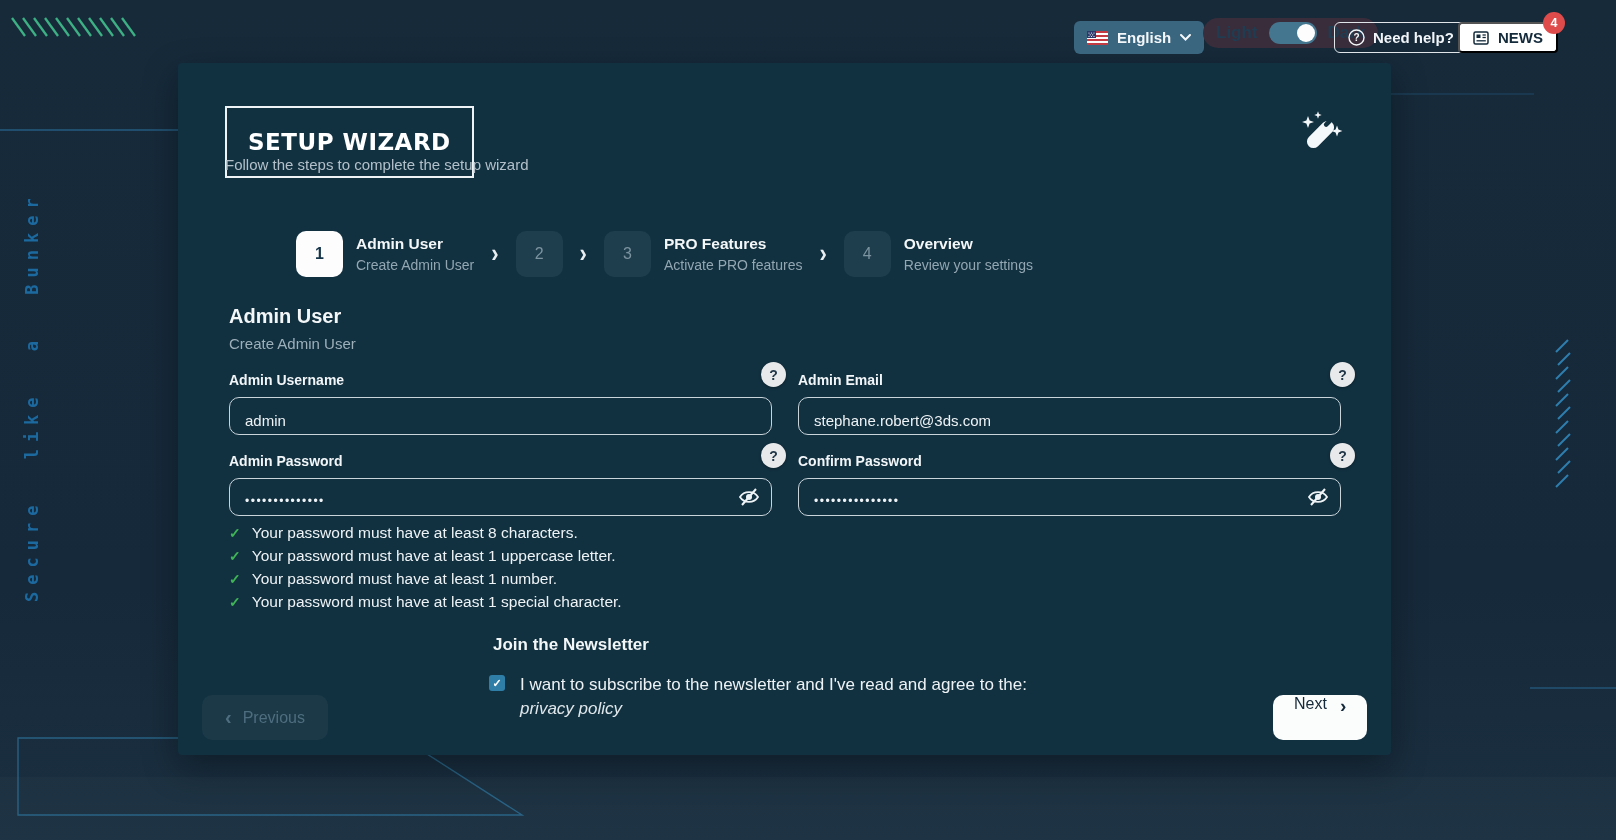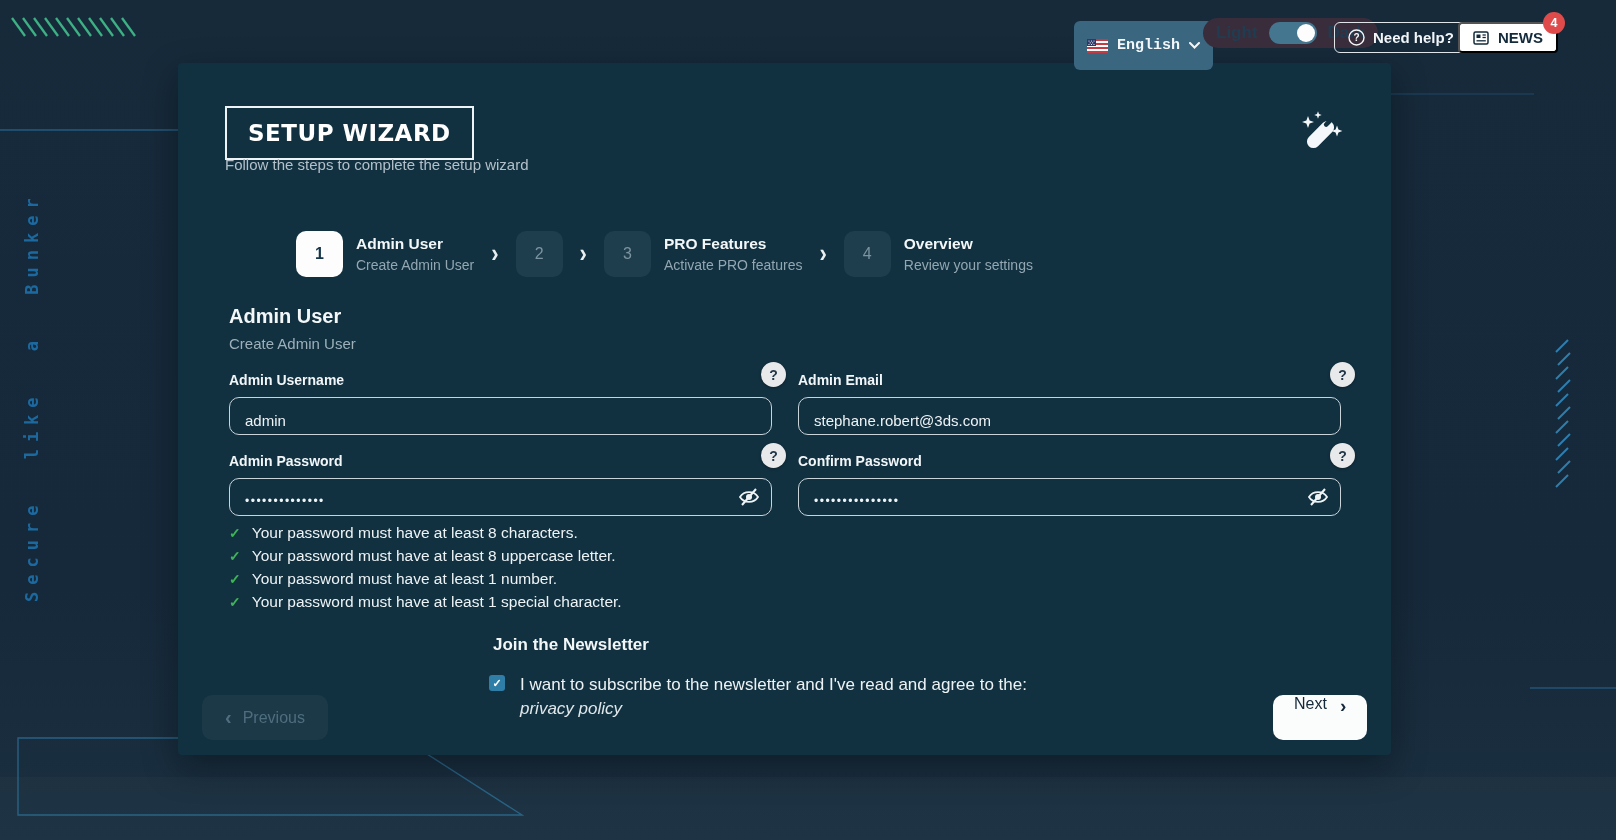--- a/index.html
+++ b/index.html
@@ -18,24 +18,24 @@
     position:absolute; left:22px; top:272px; height:330px; z-index:0;
     writing-mode:vertical-rl; transform:rotate(180deg);
     font-family:"DejaVu Sans Mono", monospace;
     font-size:17px; font-weight:bold; letter-spacing:7px; word-spacing:22px;
     color:#1d6da6; opacity:.95; white-space:nowrap;
   }
 
   
   .topbar { position:absolute; top:0; left:0; right:0; height:56px; z-index:3; }
   .lang-btn {
-    position:absolute; left:1074px; top:21px; height:49px;
+    position:absolute; left:1074px; top:21px; height:33px;
     display:flex; align-items:center; gap:9px; padding:0 13px;
     background:#3b6680; border-radius:6px; color:#f3f7f9;
-    font-size:15px; font-weight:bold; cursor:pointer;font-family:Liberation Mono, monospace;
+    font-size:15px; font-weight:bold; cursor:pointer;
   }
   .theme-group {
     position:absolute; left:1203px; top:18px; height:30px;
     display:flex; align-items:center; gap:11px; padding:0 13px;
     background:#3a2d3b; border-radius:15px;
   }
   .theme-label { font-size:17px; font-weight:bold; color:#203c51; }
   .toggle { position:relative; width:48px; height:22px; background:#44768f; border-radius:11px; cursor:pointer; }
   .toggle .knob { position:absolute; right:2px; top:2px; width:18px; height:18px; border-radius:50%; background:#fdfdfd; }
   .help-btn {
@@ -55,21 +55,21 @@
     background:#df4b4b; color:#ffffff; font-size:12.5px; font-weight:bold;
     display:flex; align-items:center; justify-content:center;
   }
 
   
   .card {
     position:absolute; left:178px; top:63px; width:1213px; height:692px; z-index:2;
     background:#113040; border-radius:4px; box-shadow:0 12px 34px rgba(0,0,0,.35);
   }
   .logo-box {
-    position:absolute; left:47px; top:43px; padding:12px 21px;
+    position:absolute; left:47px; top:43px; padding:21px 21px;
     border:2px solid #eef3f5; color:#ffffff;
     font-family:"DejaVu Sans", sans-serif; font-size:23px; font-weight:800; letter-spacing:.5px;text-align:right;
   }
   .wand { position:absolute; right:48px; top:46px; width:46px; height:46px; }
   .tagline { position:absolute; left:47px; top:93px; font-size:15px; color:#b3c0c9; }
 
   
   .steps { position:absolute; left:118px; top:168px; display:flex; align-items:center; }
   .step { display:flex; align-items:center; gap:13px; }
   .step-num {
@@ -351,21 +351,21 @@
       </div>
     </div>
 
     <div class="rules">
       <div class="rule">
         <span class="tick">✓</span>
         <span>Your password must have at least 8 characters.</span>
       </div>
       <div class="rule">
         <span class="tick">✓</span>
-        <span>Your password must have at least 8 uppercase letter.</span>
+        <span>Your password must have at least 1 uppercase letter.</span>
       </div>
       <div class="rule">
         <span class="tick">✓</span>
         <span>Your password must have at least 1 number.</span>
       </div>
       <div class="rule">
         <span class="tick">✓</span>
         <span>Your password must have at least 1 special character.</span>
       </div>
     </div>

